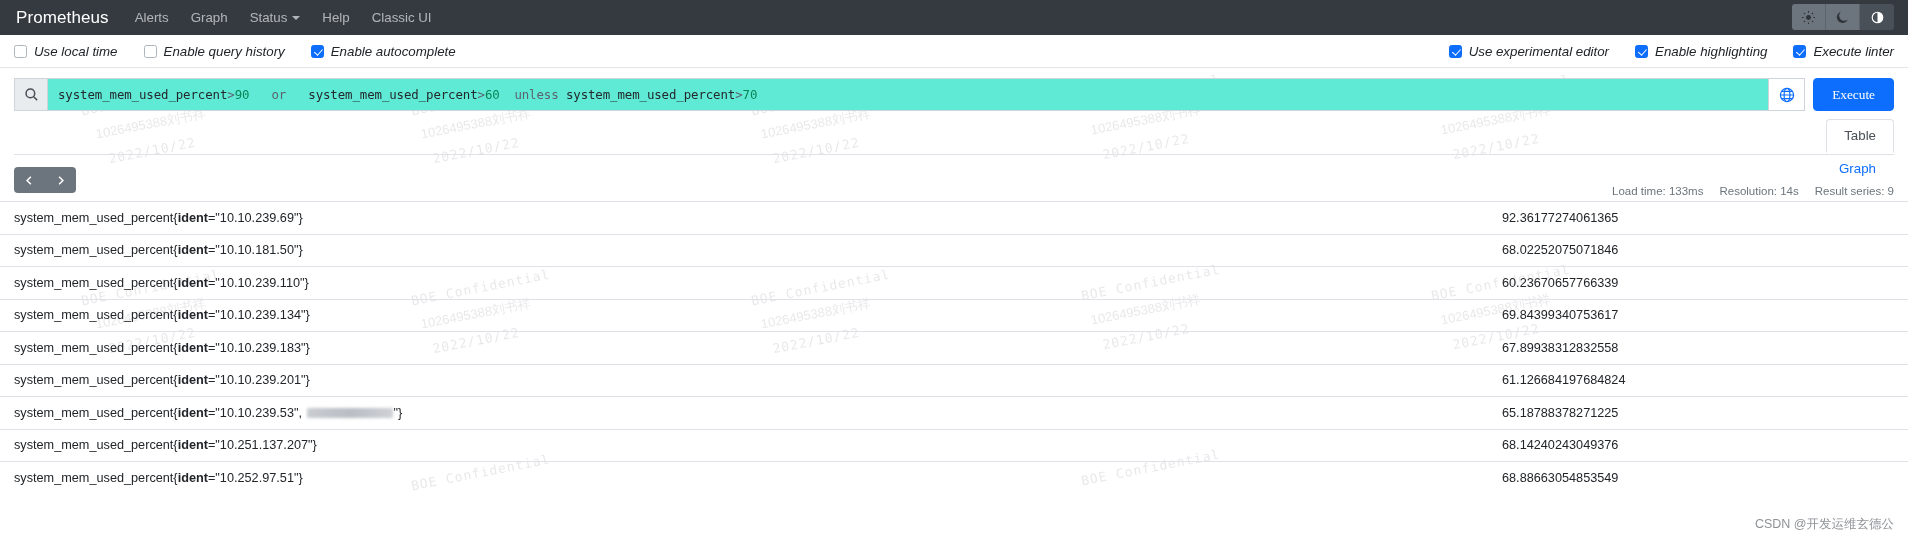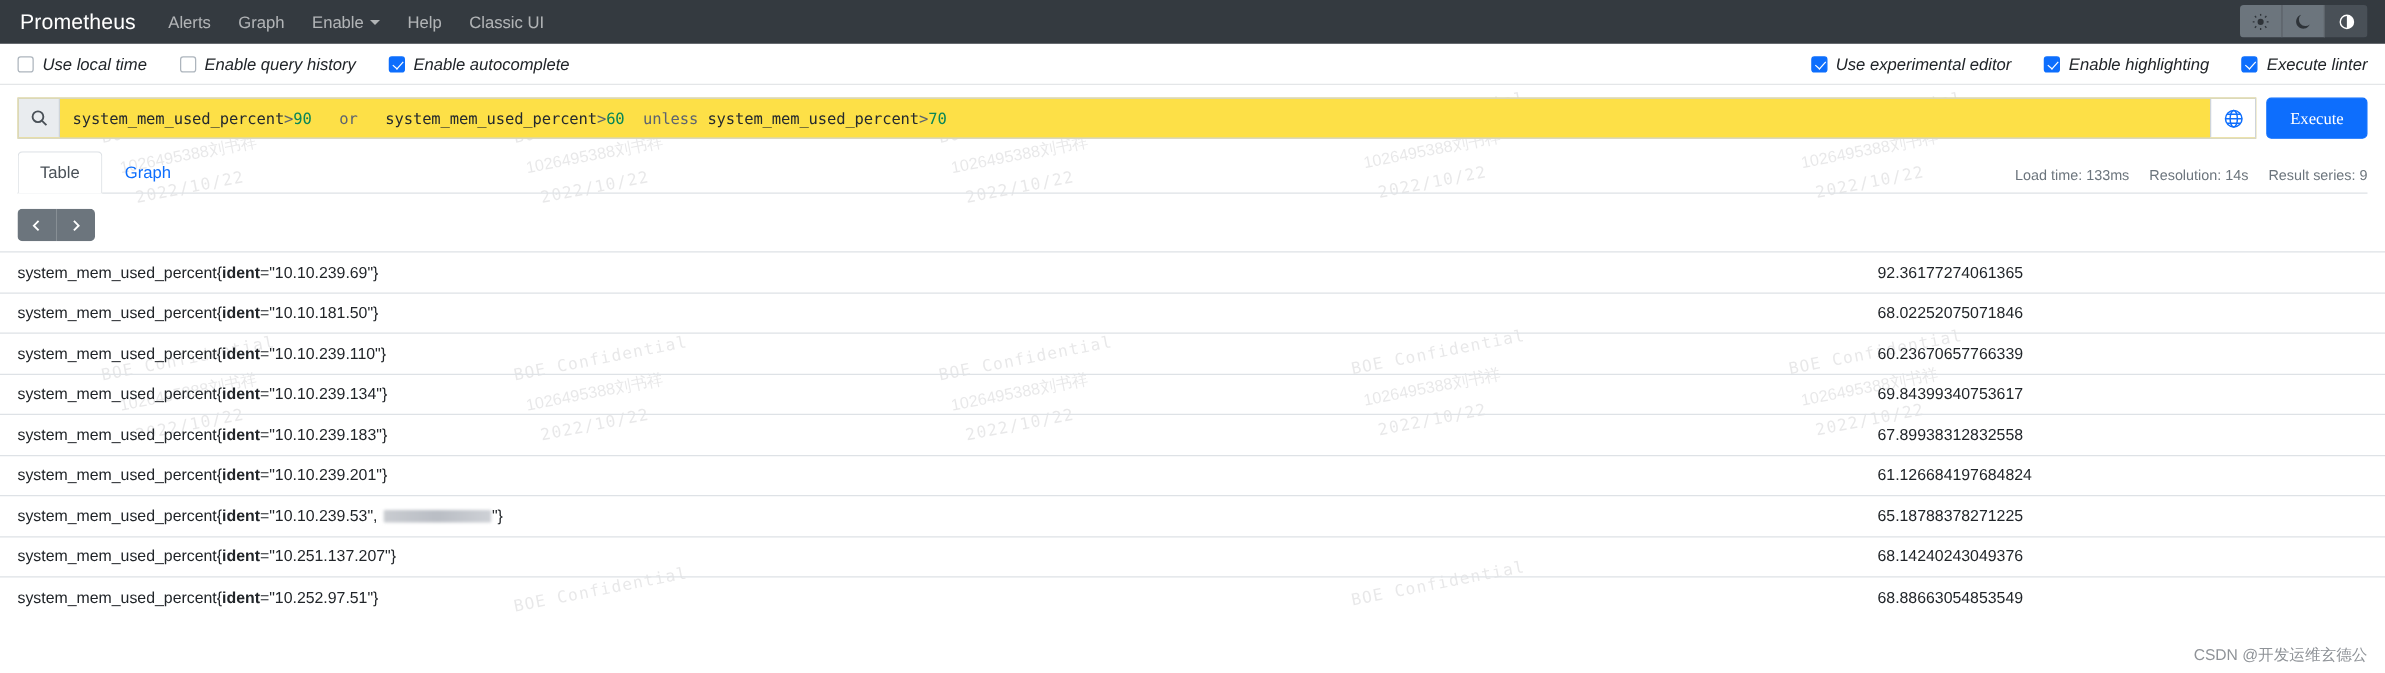--- a/index.html
+++ b/index.html
@@ -118,21 +118,21 @@
     padding: 10px 14px 8px 14px;
     gap: 0;
     position: relative;
     z-index: 20;
   }
   .input-group {
     flex: 1;
     display: flex;
     border: 1px solid #ced4da;
     border-radius: 0;
-    background: #fde047;
+    background: #5eead4;
     overflow: hidden;
     height: 33px;
   }
   .icon-addon {
     width: 33px;
     background: #e9ecef;
     border-right: 1px solid #ced4da;
     display: flex; align-items: center; justify-content: center;
     color: #495057;
     flex: none;
@@ -176,20 +176,21 @@
   }
 
   
   .tabs-wrap { position: relative; z-index: 20; padding: 0 14px; }
   .tabs {
     display: flex;
     align-items: flex-end;
     border-bottom: 1px solid #dee2e6;
     height: 36px;
     position: relative;
+    flex-direction: column;
   }
   .tab {
     padding: 7px 17px;
     font-size: 13.3px;
     color: #0d6efd;
     cursor: pointer;
     border: 1px solid transparent;
     border-radius: 4px 4px 0 0;
     margin-bottom: -1px;
     line-height: 1.35;
@@ -292,21 +293,21 @@
 <div class="navbar">
   <div class="brand">Prometheus</div>
 
   <div class="nav-link">
     <span>Alerts</span>
   </div>
   <div class="nav-link">
     <span>Graph</span>
   </div>
   <div class="nav-link">
-    <span>Enable</span>
+    <span>Status</span>
     <span class="caret"></span>
   </div>
   <div class="nav-link">
     <span>Help</span>
   </div>
   <div class="nav-link">
     <span>Classic UI</span>
   </div>
 
   <div class="theme-group">

